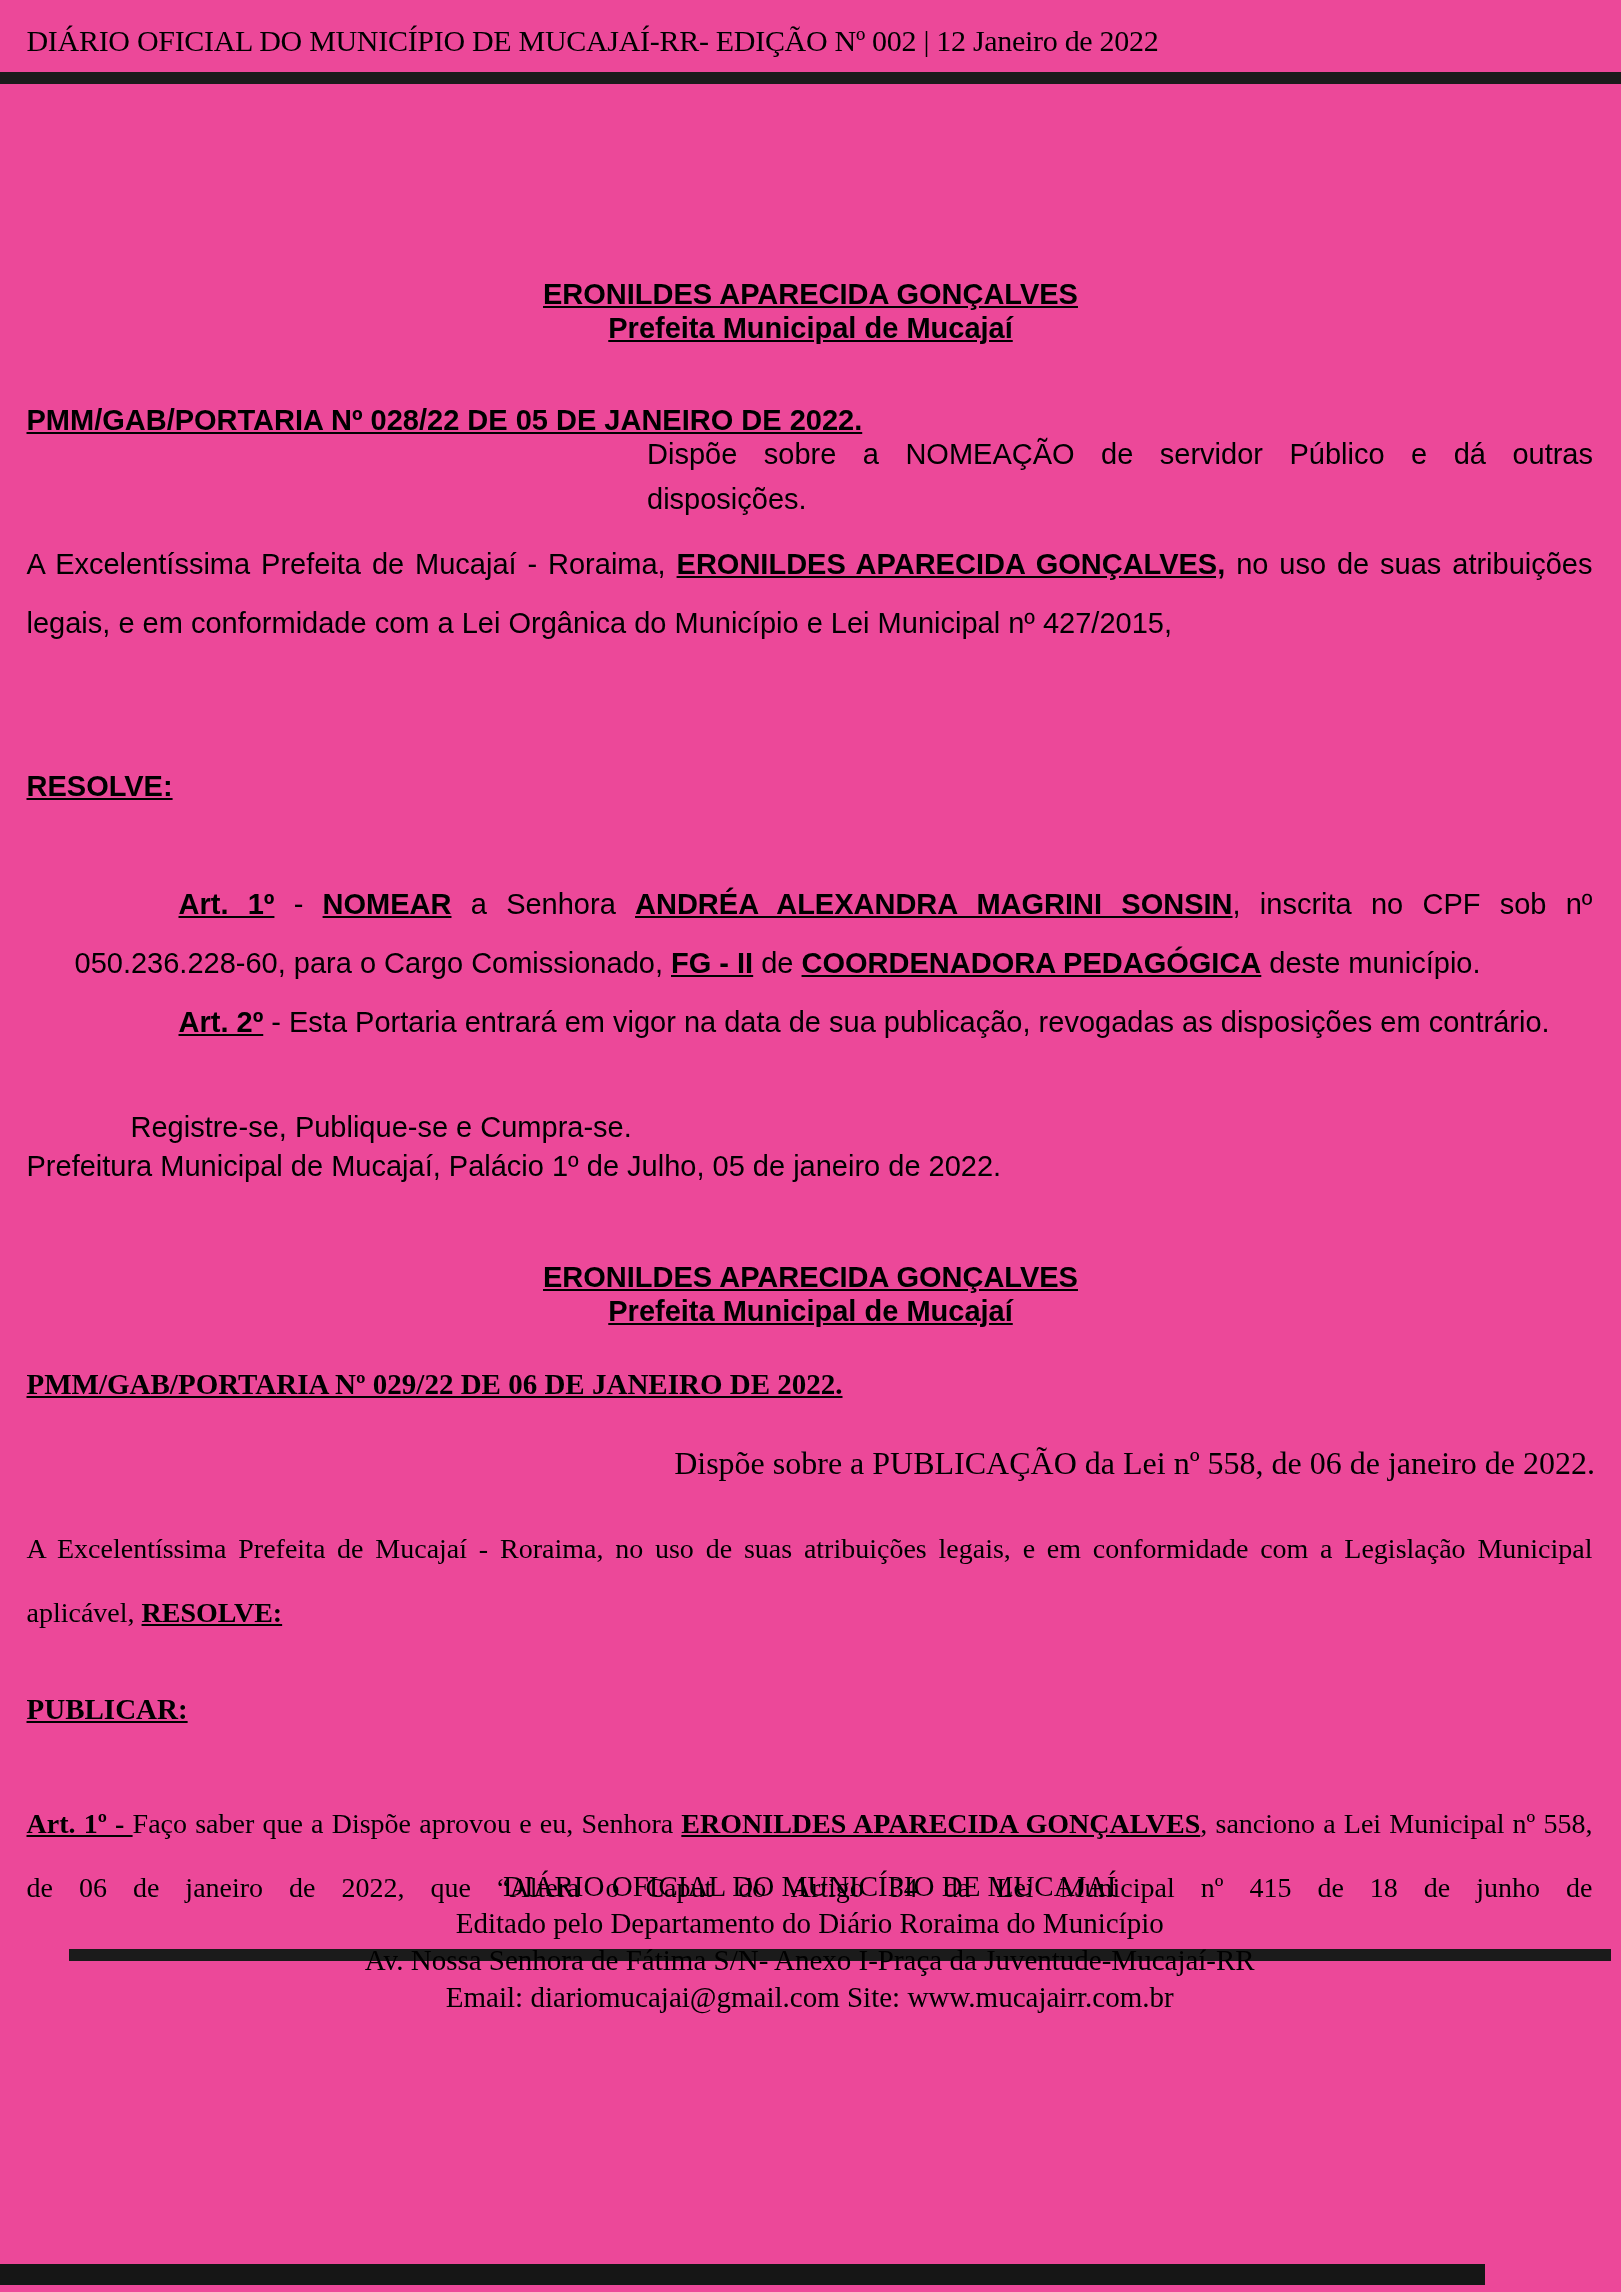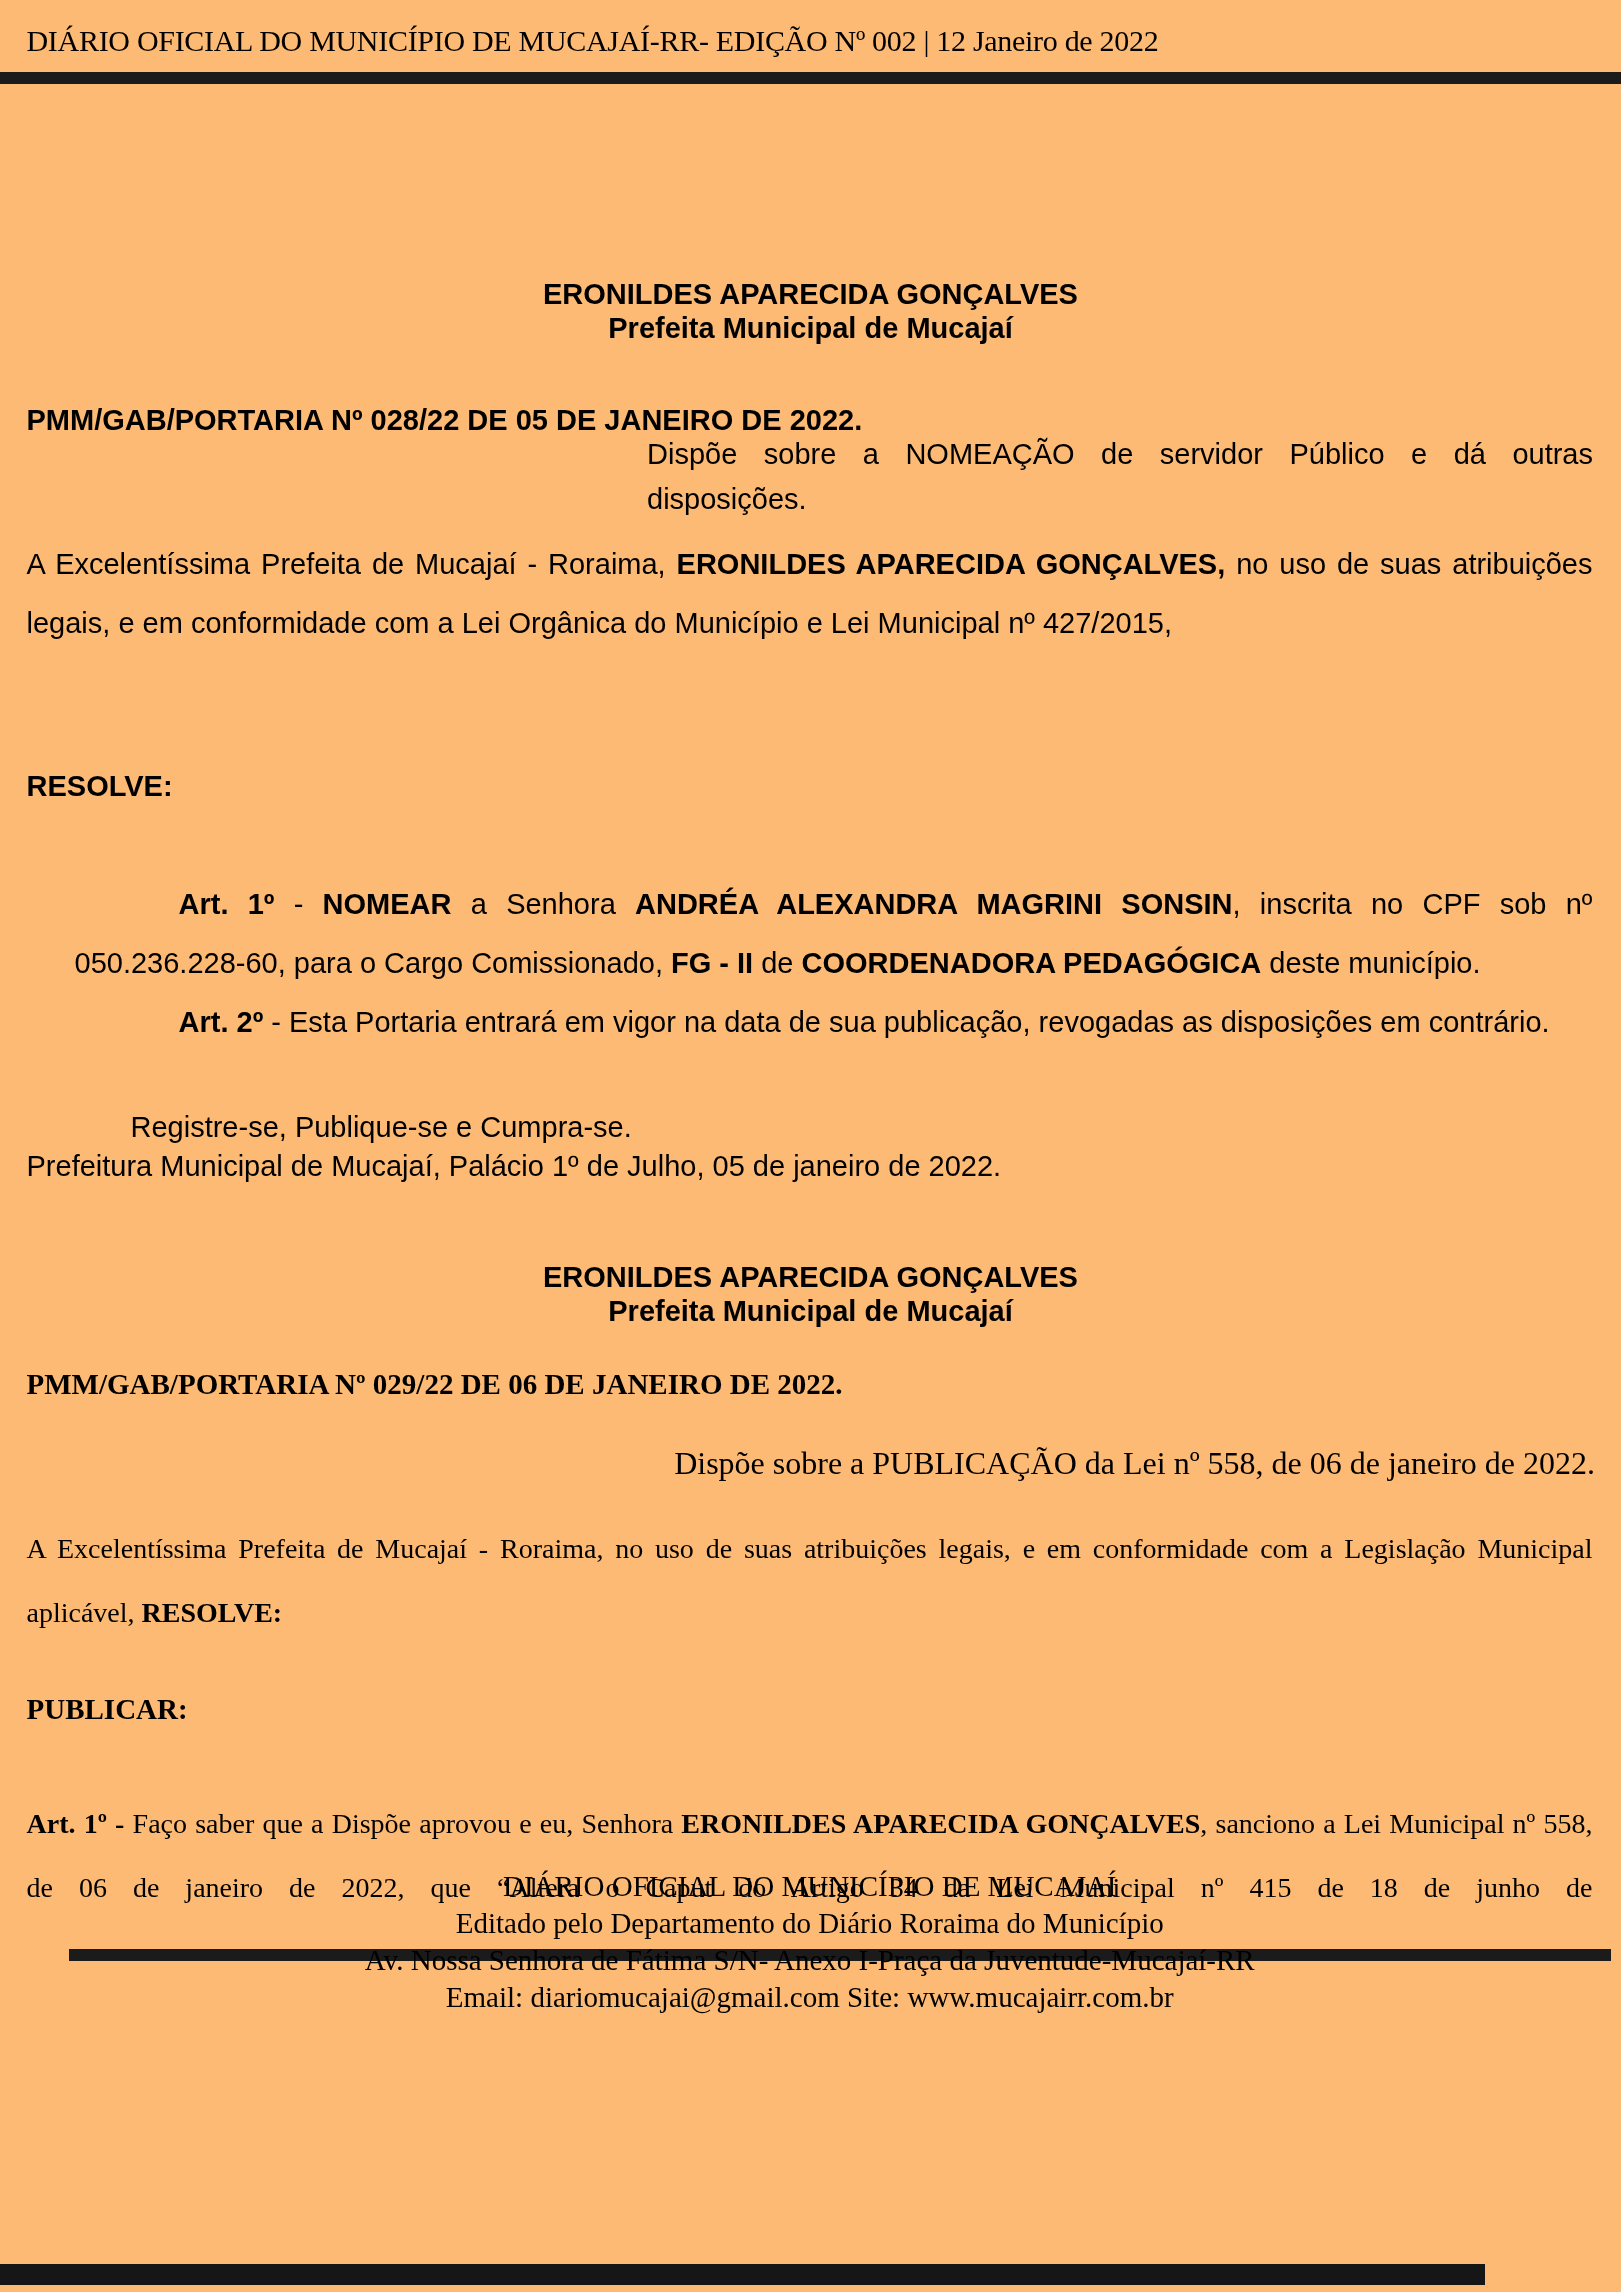--- a/index.html
+++ b/index.html
@@ -1,25 +1,25 @@
 <!DOCTYPE html>
 <html lang="pt"><head>
 <meta charset="utf-8">
 <style>
   html,body{margin:0;padding:0;background:#ffffff;}
   .page{
     position:relative;
     width:1621px;height:2293px;
-    background:#fdba74;
+    background:#ec4899;
     color:#000;
     overflow:hidden;
   }
   .sans{font-family:"Liberation Sans",sans-serif;}
   .serif{font-family:"Liberation Serif",serif;}
-  .b{font-weight:bold;}
+  .b{font-weight:bold;text-decoration:underline;}
   .abs{position:absolute;}
   .just{text-align:justify;}
   p{margin:0;}
 
   .masthead{top:23.5px;left:26.5px;right:28px;font-size:30px;letter-spacing:-0.3px;white-space:nowrap;}
   .rule-top{top:72px;left:0;width:1621px;height:11.8px;background:#1b1b1b;}
 
   .title-block{left:0;right:0;text-align:center;font-size:29px;line-height:34px;}
   .title-block-1{top:277px;}
   .title-block-2{top:1260px;}

